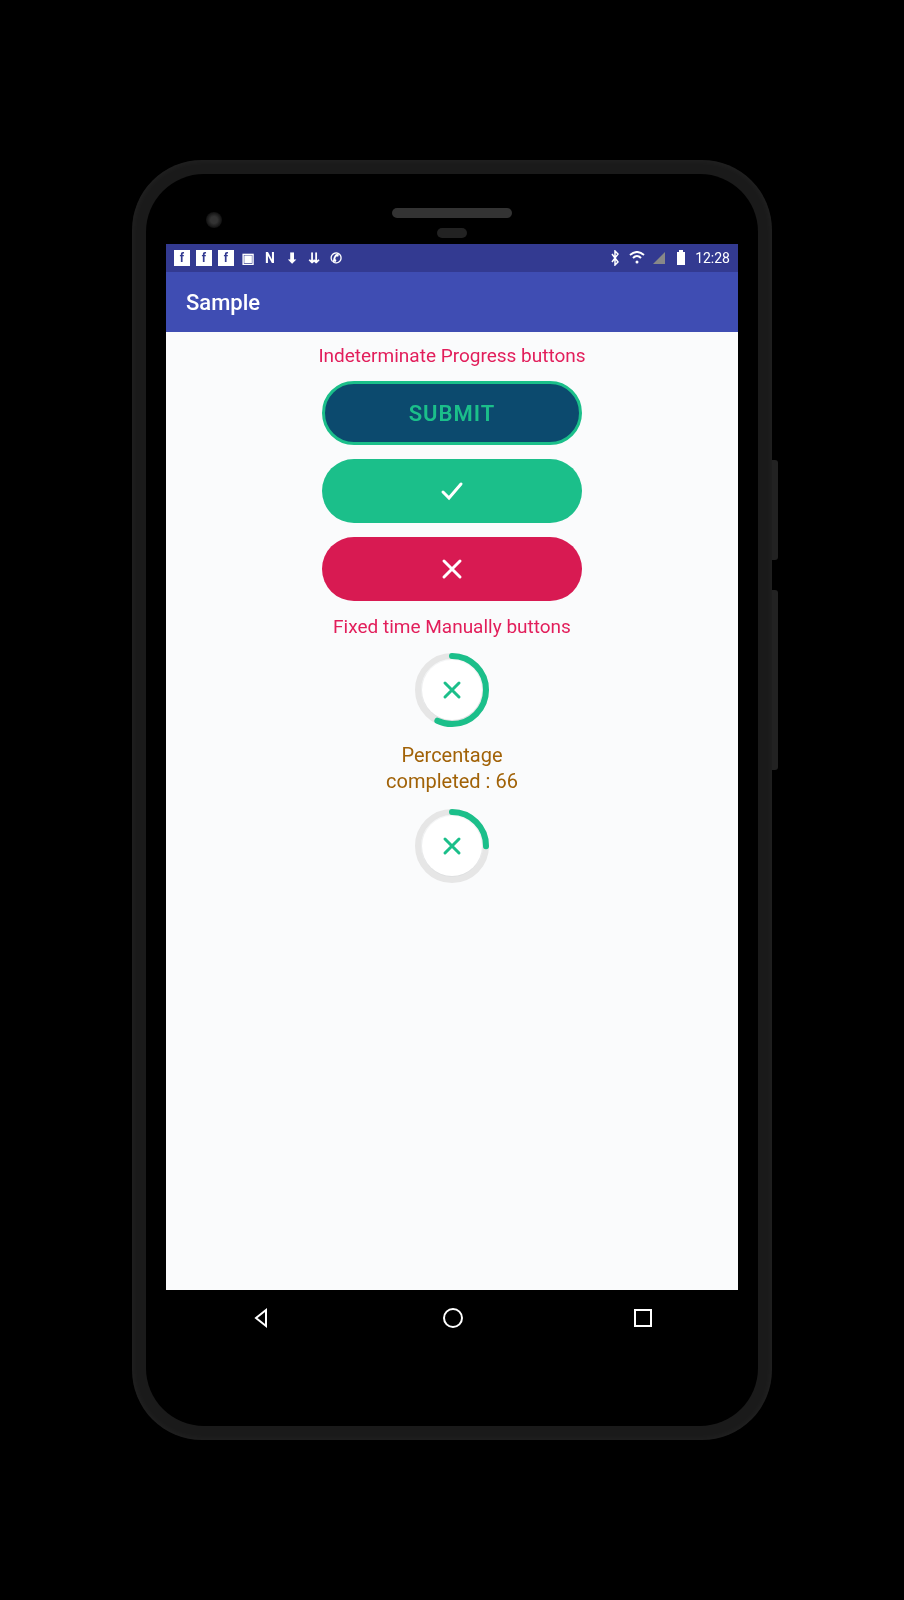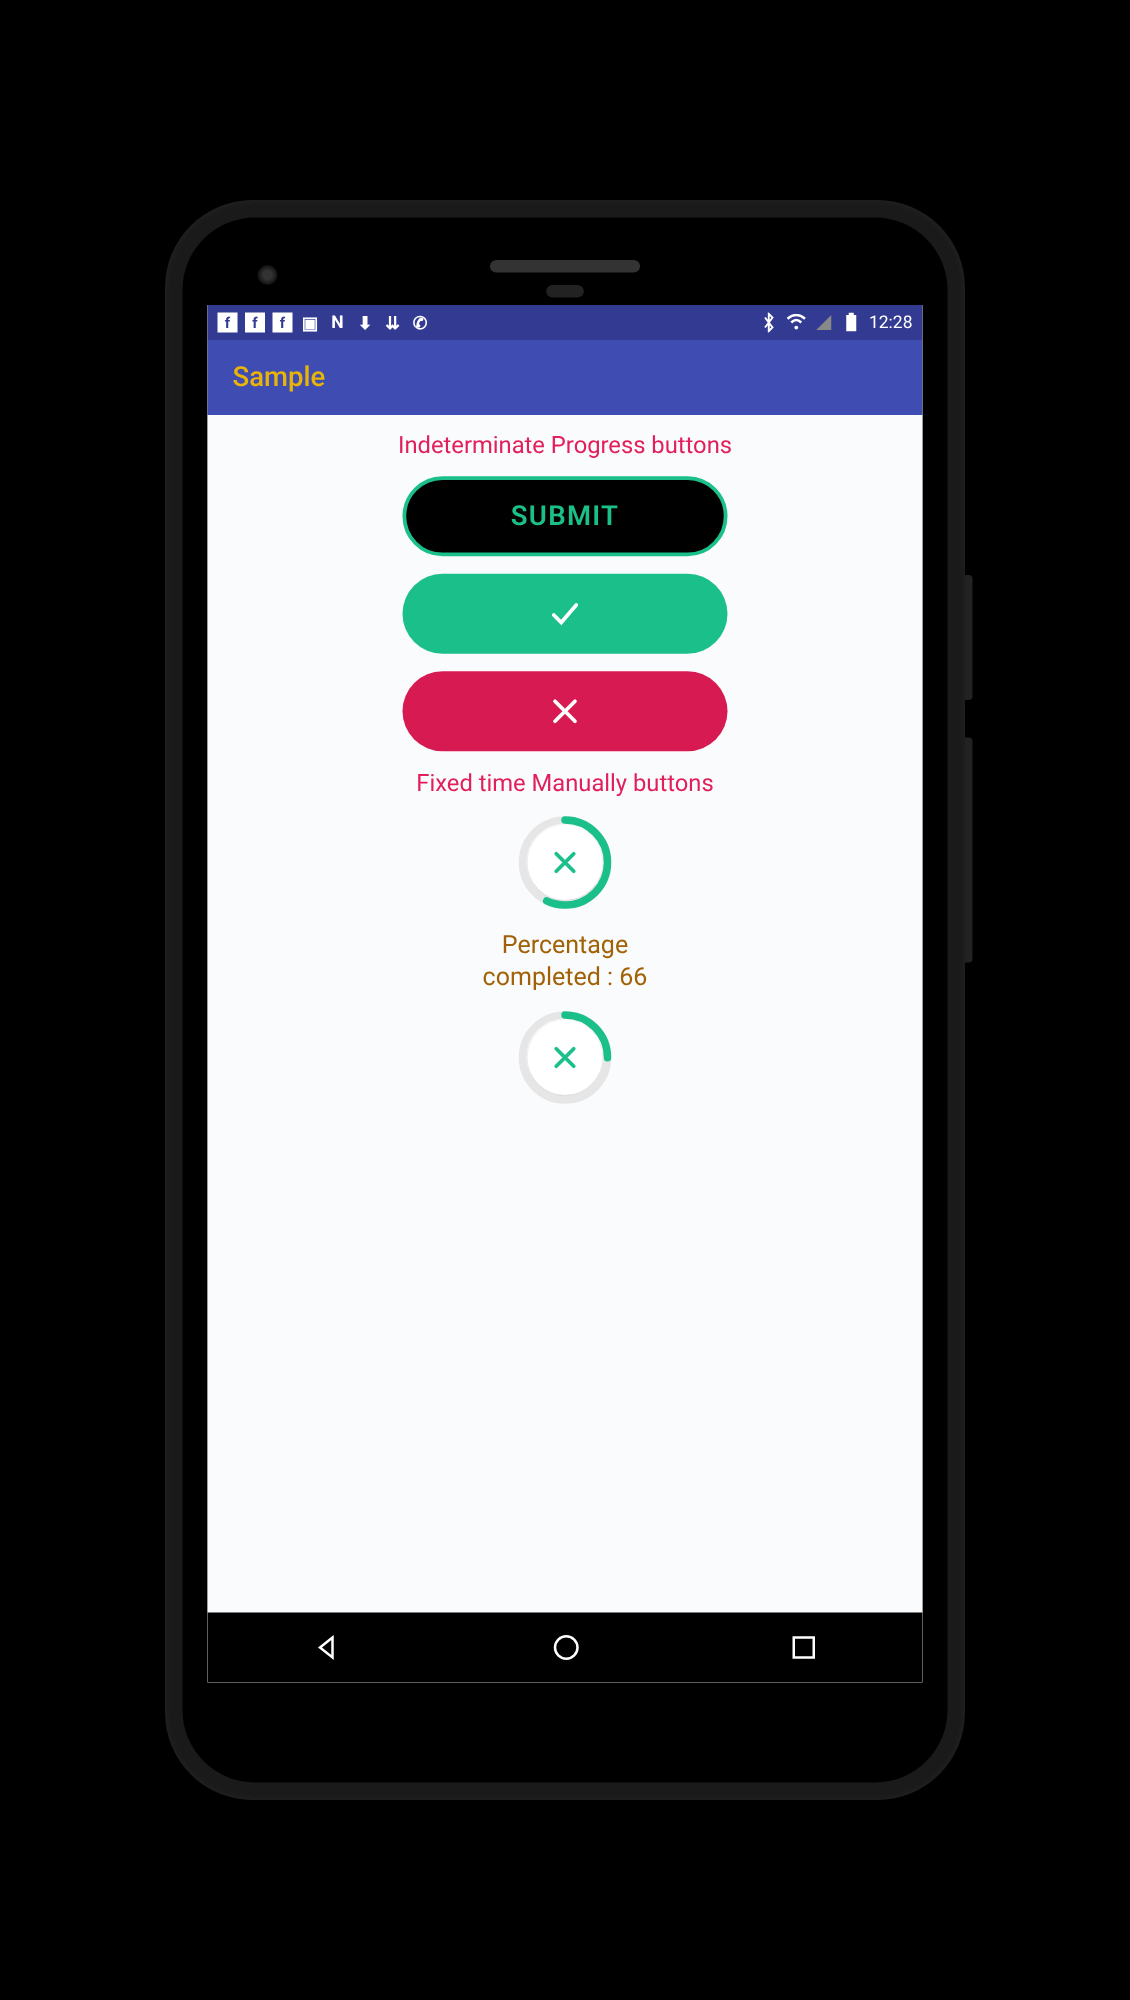--- a/index.html
+++ b/index.html
@@ -91,21 +91,21 @@
     width: 16px; height: 16px;
     display: inline-flex; align-items:center; justify-content:center;
     font-size: 12px; font-weight:bold;
     background: #fff; color:#333a91;
   }
   .status-ic.plain { background:transparent; color:#fff; font-size:14px; }
   .status-right { margin-left:auto; display:flex; gap:6px; align-items:center; }
   .app-bar {
     height: 60px;
     background: #3f4db3;
-    color: #eab308;
+    color: #ffffff;
     display: flex;
     align-items: center;
     padding: 0 20px;
     font-size: 22px;
     font-weight: 500;
   }
   .content {
     flex: 1;
     background: #fafbfc;
     display: flex;
@@ -126,21 +126,21 @@
     border-radius: 40px;
     display: flex;
     align-items: center;
     justify-content: center;
     font-size: 22px;
     font-weight: 600;
     letter-spacing: 1px;
   }
   .pill-outline {
     border: 3px solid #1bbf8a;
-    background: #000000;
+    background: #0c4a6e;
     color: #1bbf8a;
   }
   .pill-green {
     background: #1bbf8a;
     color: #fff;
   }
   .pill-red {
     background: #d81a52;
     color: #fff;
   }

